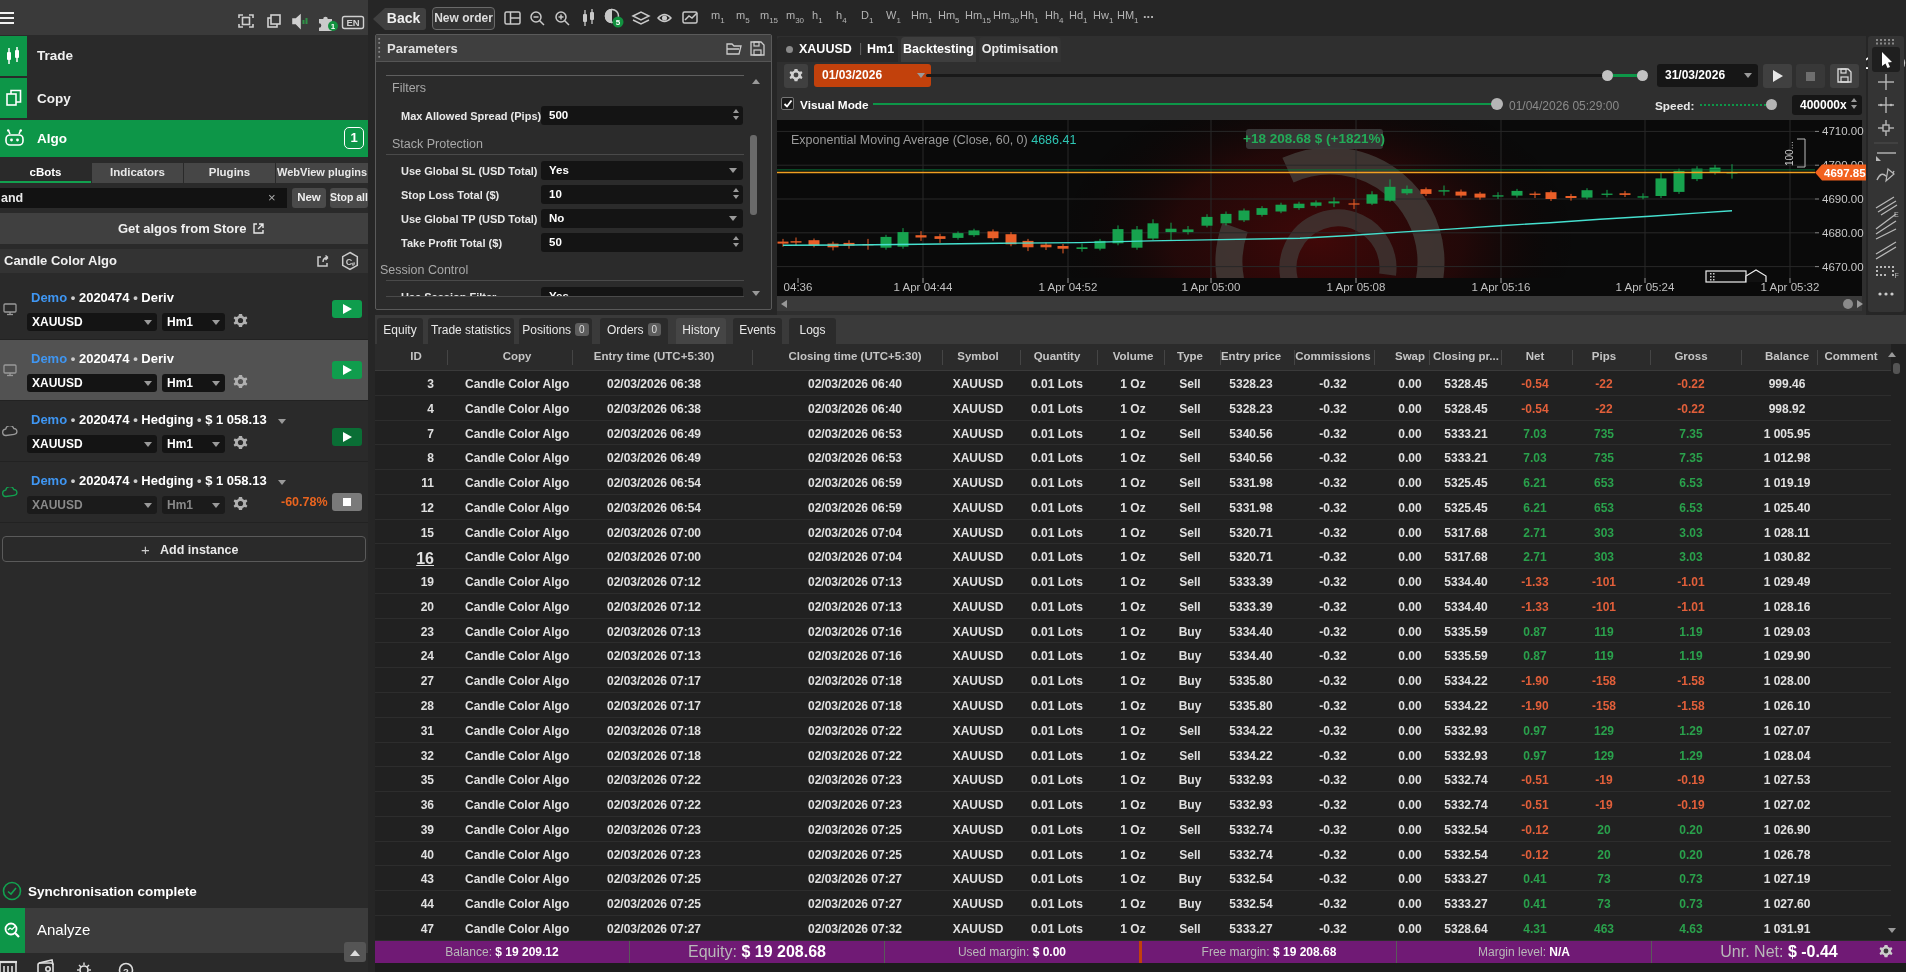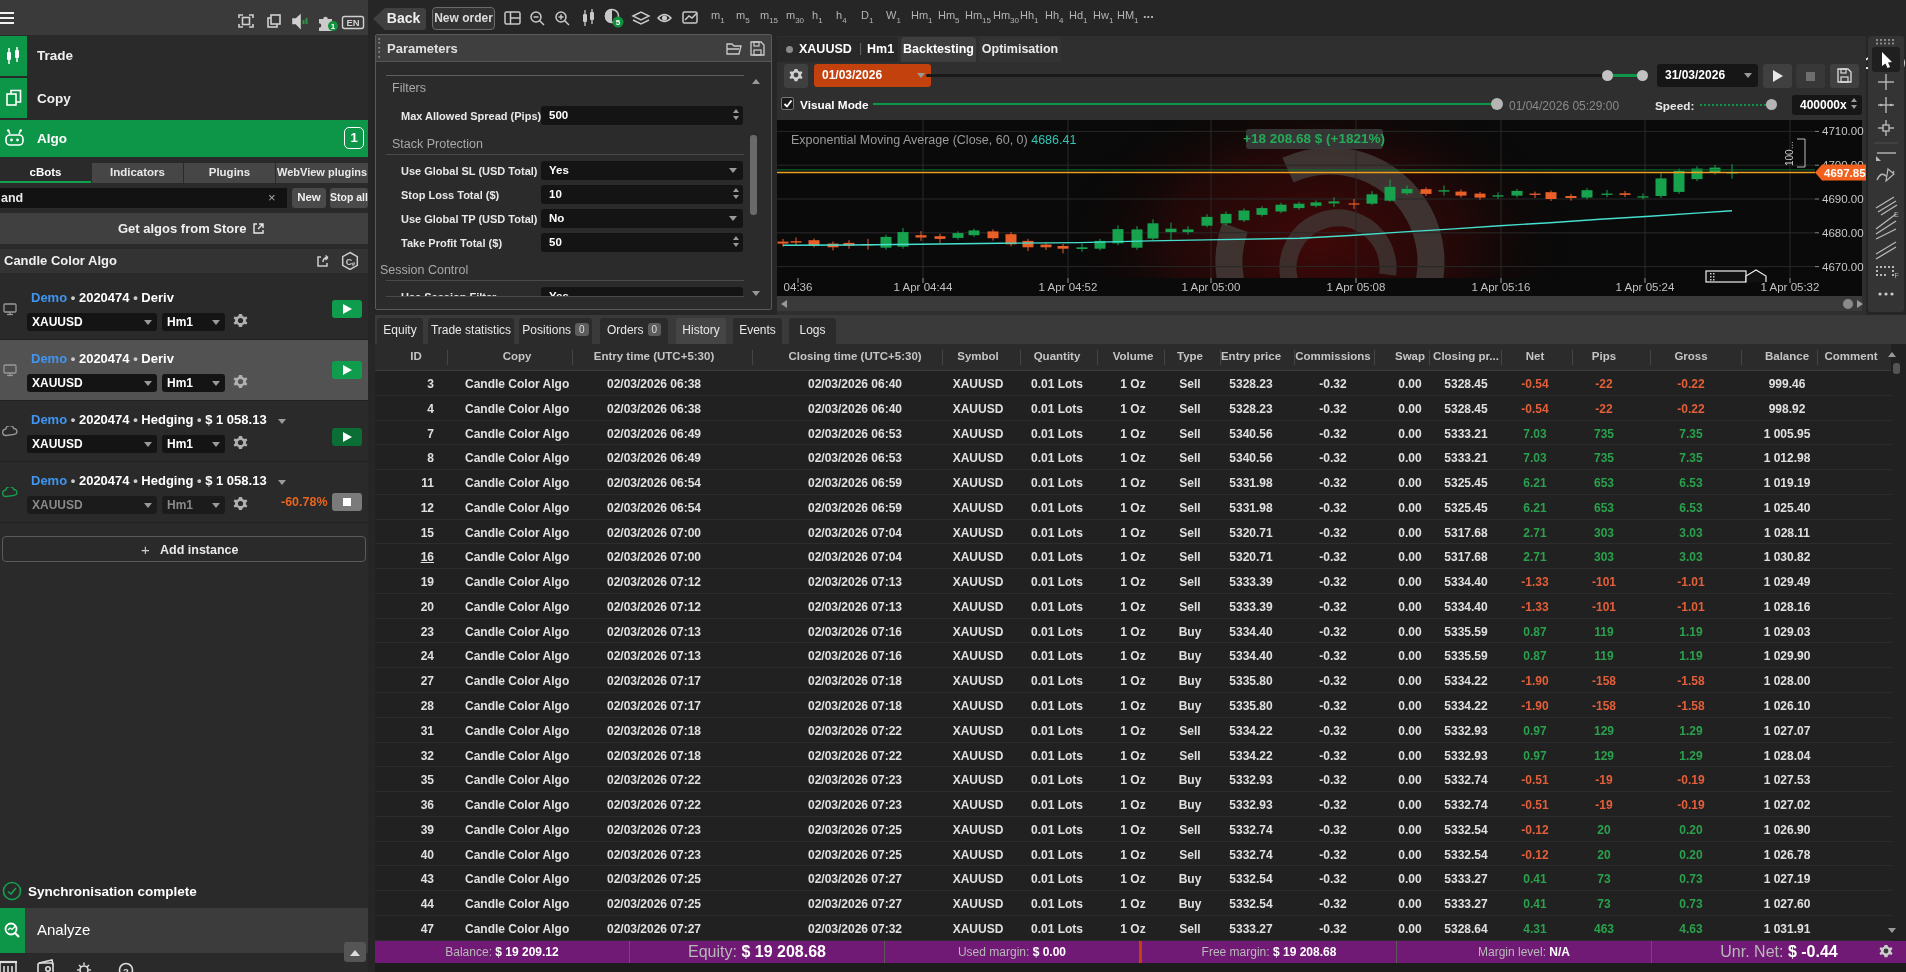--- a/index.html
+++ b/index.html
@@ -833,21 +833,21 @@
     <div class="abs" style="left:1162px;top:525.62px;width:56px;text-align:center;font-weight:bold;font-size:12px;color:#e0e0e0;white-space:nowrap;">Sell</div>
     <div class="abs" style="left:1211px;top:525.62px;width:80px;text-align:center;font-weight:bold;font-size:12px;color:#e0e0e0;white-space:nowrap;">5320.71</div>
     <div class="abs" style="left:1285px;top:525.62px;width:96px;text-align:center;font-weight:bold;font-size:12px;color:#e0e0e0;white-space:nowrap;">-0.32</div>
     <div class="abs" style="left:1380px;top:525.62px;width:60px;text-align:center;font-weight:bold;font-size:12px;color:#e0e0e0;white-space:nowrap;">0.00</div>
     <div class="abs" style="left:1431px;top:525.62px;width:70px;text-align:center;font-weight:bold;font-size:12px;color:#e0e0e0;white-space:nowrap;">5317.68</div>
     <div class="abs" style="left:1500px;top:525.62px;width:70px;text-align:center;font-weight:bold;font-size:12px;color:#2aa14c;white-space:nowrap;">2.71</div>
     <div class="abs" style="left:1571px;top:525.62px;width:66px;text-align:center;font-weight:bold;font-size:12px;color:#2aa14c;white-space:nowrap;">303</div>
     <div class="abs" style="left:1649px;top:525.62px;width:84px;text-align:center;font-weight:bold;font-size:12px;color:#2aa14c;white-space:nowrap;">3.03</div>
     <div class="abs" style="left:1739px;top:525.62px;width:96px;text-align:center;font-weight:bold;font-size:12px;color:#e0e0e0;white-space:nowrap;">1 028.11</div>
     <div class="abs" style="left:375px;top:544.4px;width:1516px;height:24.77px;background:#212121;border-bottom:1px solid #2d2d2d;"></div>
-    <div class="abs" style="left:398px;top:550.39px;width:36px;text-align:right;font-weight:bold;font-size:12px;color:#e0e0e0;white-space:nowrap;text-decoration:underline;">16</div>
+    <div class="abs" style="left:398px;top:550.39px;width:36px;text-align:right;font-weight:bold;font-size:16px;color:#e0e0e0;white-space:nowrap;text-decoration:underline;">16</div>
     <div class="abs" style="left:465px;top:550.39px;width:104px;text-align:left;font-weight:bold;font-size:12px;color:#e0e0e0;white-space:nowrap;">Candle Color Algo</div>
     <div class="abs" style="left:569px;top:550.39px;width:170px;text-align:center;font-weight:bold;font-size:12px;color:#e0e0e0;white-space:nowrap;">02/03/2026 07:00</div>
     <div class="abs" style="left:770px;top:550.39px;width:170px;text-align:center;font-weight:bold;font-size:12px;color:#e0e0e0;white-space:nowrap;">02/03/2026 07:04</div>
     <div class="abs" style="left:933px;top:550.39px;width:90px;text-align:center;font-weight:bold;font-size:12px;color:#e0e0e0;white-space:nowrap;">XAUUSD</div>
     <div class="abs" style="left:1017px;top:550.39px;width:80px;text-align:center;font-weight:bold;font-size:12px;color:#e0e0e0;white-space:nowrap;">0.01 Lots</div>
     <div class="abs" style="left:1098px;top:550.39px;width:70px;text-align:center;font-weight:bold;font-size:12px;color:#e0e0e0;white-space:nowrap;">1 Oz</div>
     <div class="abs" style="left:1162px;top:550.39px;width:56px;text-align:center;font-weight:bold;font-size:12px;color:#e0e0e0;white-space:nowrap;">Sell</div>
     <div class="abs" style="left:1211px;top:550.39px;width:80px;text-align:center;font-weight:bold;font-size:12px;color:#e0e0e0;white-space:nowrap;">5320.71</div>
     <div class="abs" style="left:1285px;top:550.39px;width:96px;text-align:center;font-weight:bold;font-size:12px;color:#e0e0e0;white-space:nowrap;">-0.32</div>
     <div class="abs" style="left:1380px;top:550.39px;width:60px;text-align:center;font-weight:bold;font-size:12px;color:#e0e0e0;white-space:nowrap;">0.00</div>

